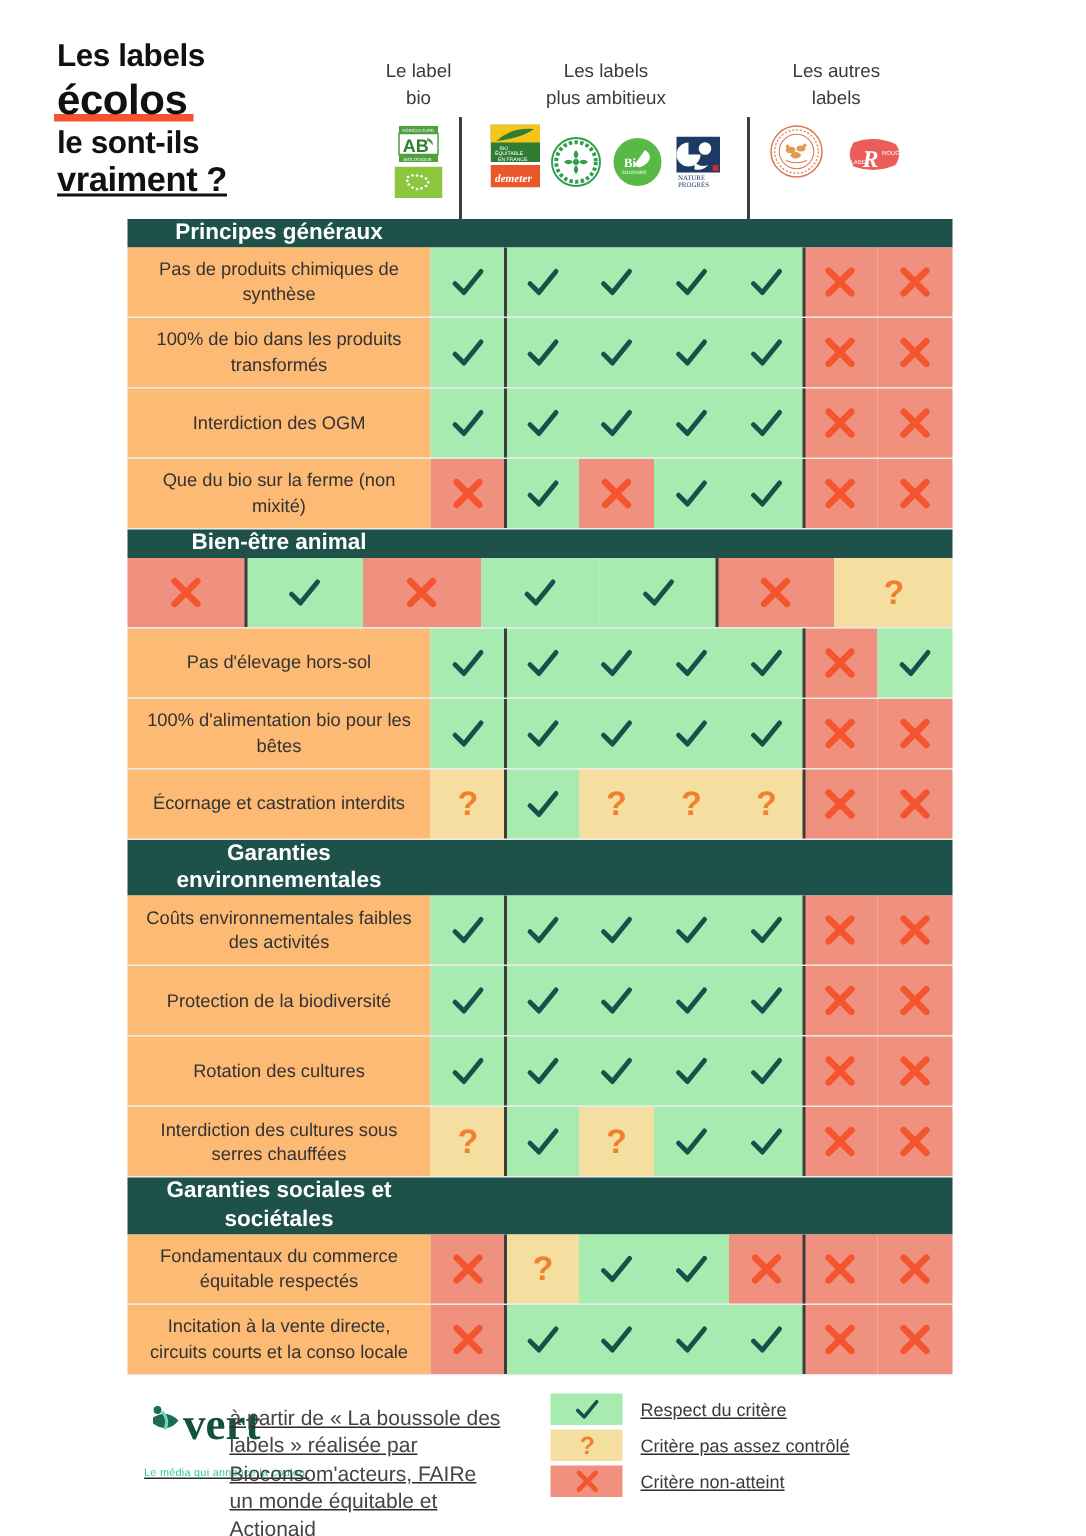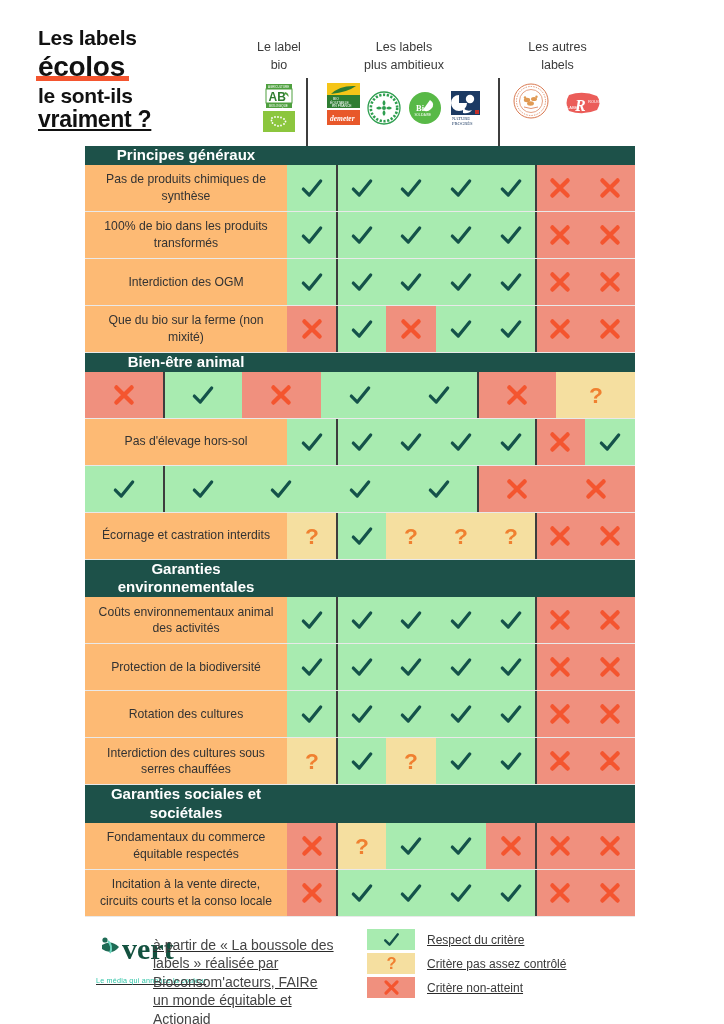--- a/index.html
+++ b/index.html
@@ -482,20 +482,21 @@
             </svg>
           </div>
           <div class="cell yes">
             <svg class="mark" viewBox="0 0 24 24">
               <path d="M4 13 L9.5 18.5 L20 5.5" fill="none" stroke="#14524A" stroke-width="3" stroke-linecap="round" stroke-linejoin="round"></path>
             </svg>
           </div>
         </div>
       </div>
       <div class="row">
+        <div class="lbl">100% d'alimentation bio pour les bêtes</div>
         <div class="cells">
           <div class="cell yes sep-r">
             <svg class="mark" viewBox="0 0 24 24">
               <path d="M4 13 L9.5 18.5 L20 5.5" fill="none" stroke="#14524A" stroke-width="3" stroke-linecap="round" stroke-linejoin="round"></path>
             </svg>
           </div>
           <div class="cell yes">
             <svg class="mark" viewBox="0 0 24 24">
               <path d="M4 13 L9.5 18.5 L20 5.5" fill="none" stroke="#14524A" stroke-width="3" stroke-linecap="round" stroke-linejoin="round"></path>
             </svg>
@@ -573,21 +574,21 @@
           <div class="cell sep-r"></div>
           <div class="cell"></div>
           <div class="cell"></div>
           <div class="cell"></div>
           <div class="cell sep-r"></div>
           <div class="cell"></div>
           <div class="cell"></div>
         </div>
       </div>
       <div class="row">
-        <div class="lbl">Coûts environnementaux animal des activités</div>
+        <div class="lbl">Coûts environnementales faibles des activités</div>
         <div class="cells">
           <div class="cell yes sep-r">
             <svg class="mark" viewBox="0 0 24 24">
               <path d="M4 13 L9.5 18.5 L20 5.5" fill="none" stroke="#14524A" stroke-width="3" stroke-linecap="round" stroke-linejoin="round"></path>
             </svg>
           </div>
           <div class="cell yes">
             <svg class="mark" viewBox="0 0 24 24">
               <path d="M4 13 L9.5 18.5 L20 5.5" fill="none" stroke="#14524A" stroke-width="3" stroke-linecap="round" stroke-linejoin="round"></path>
             </svg>

